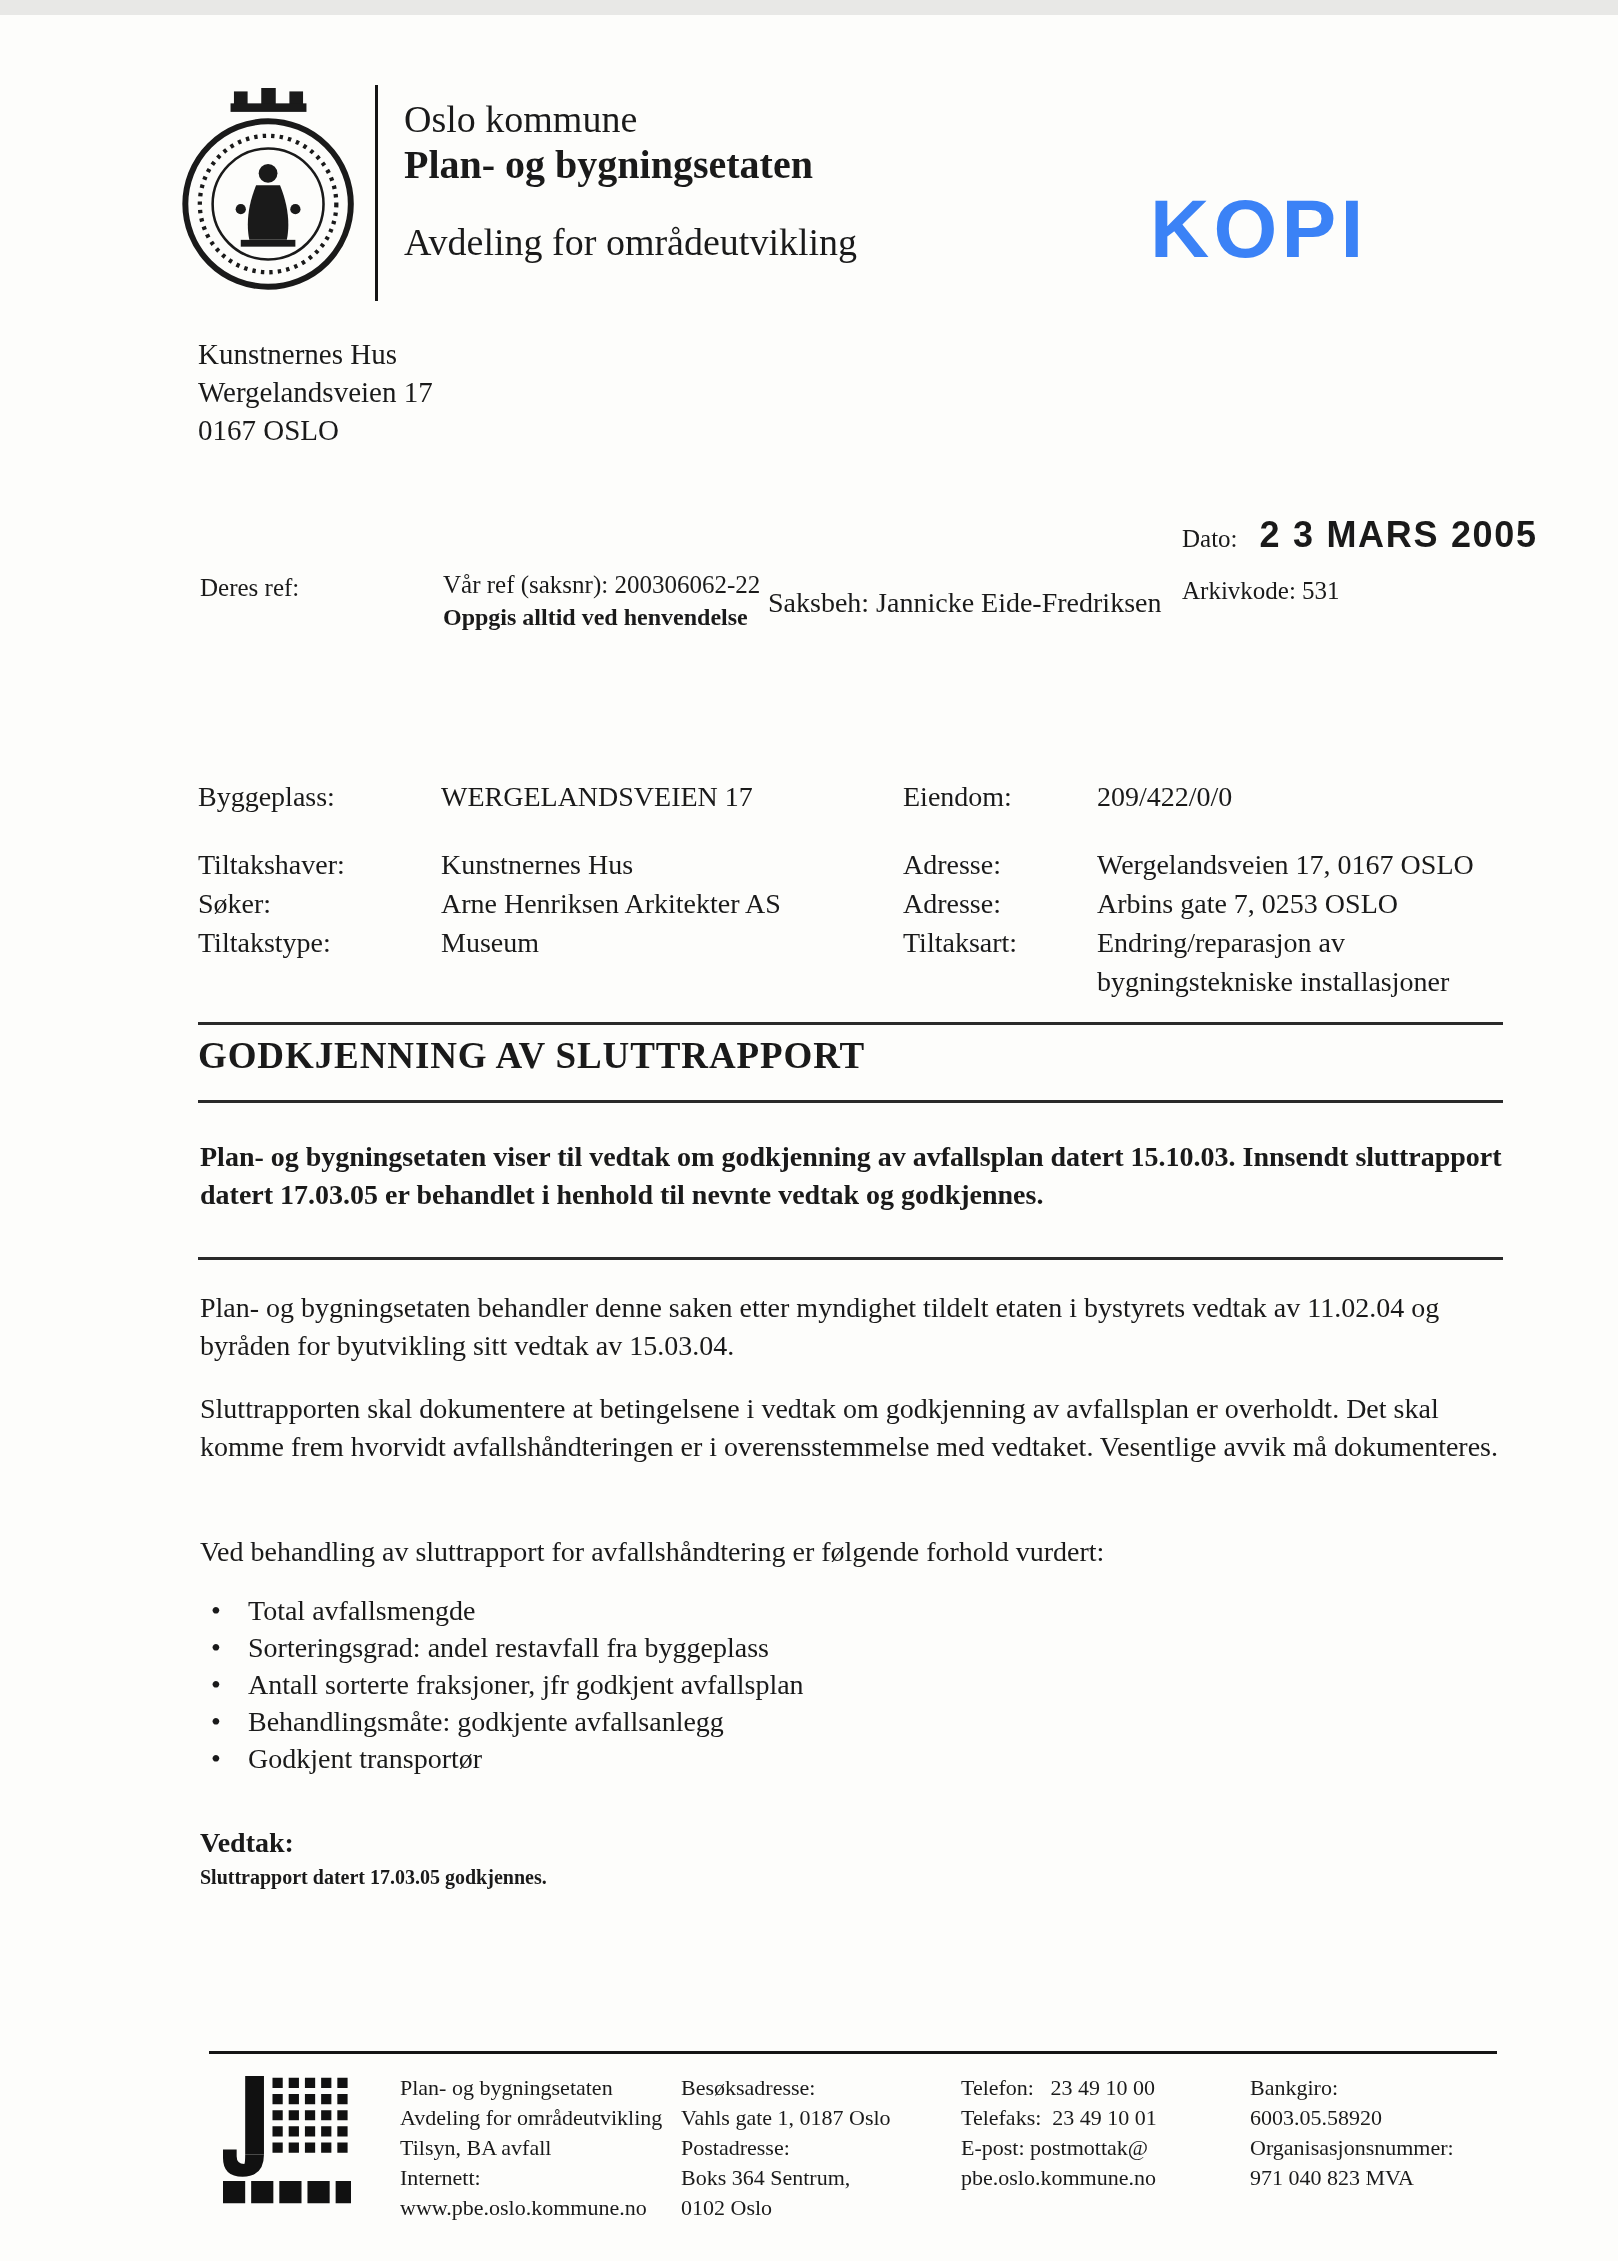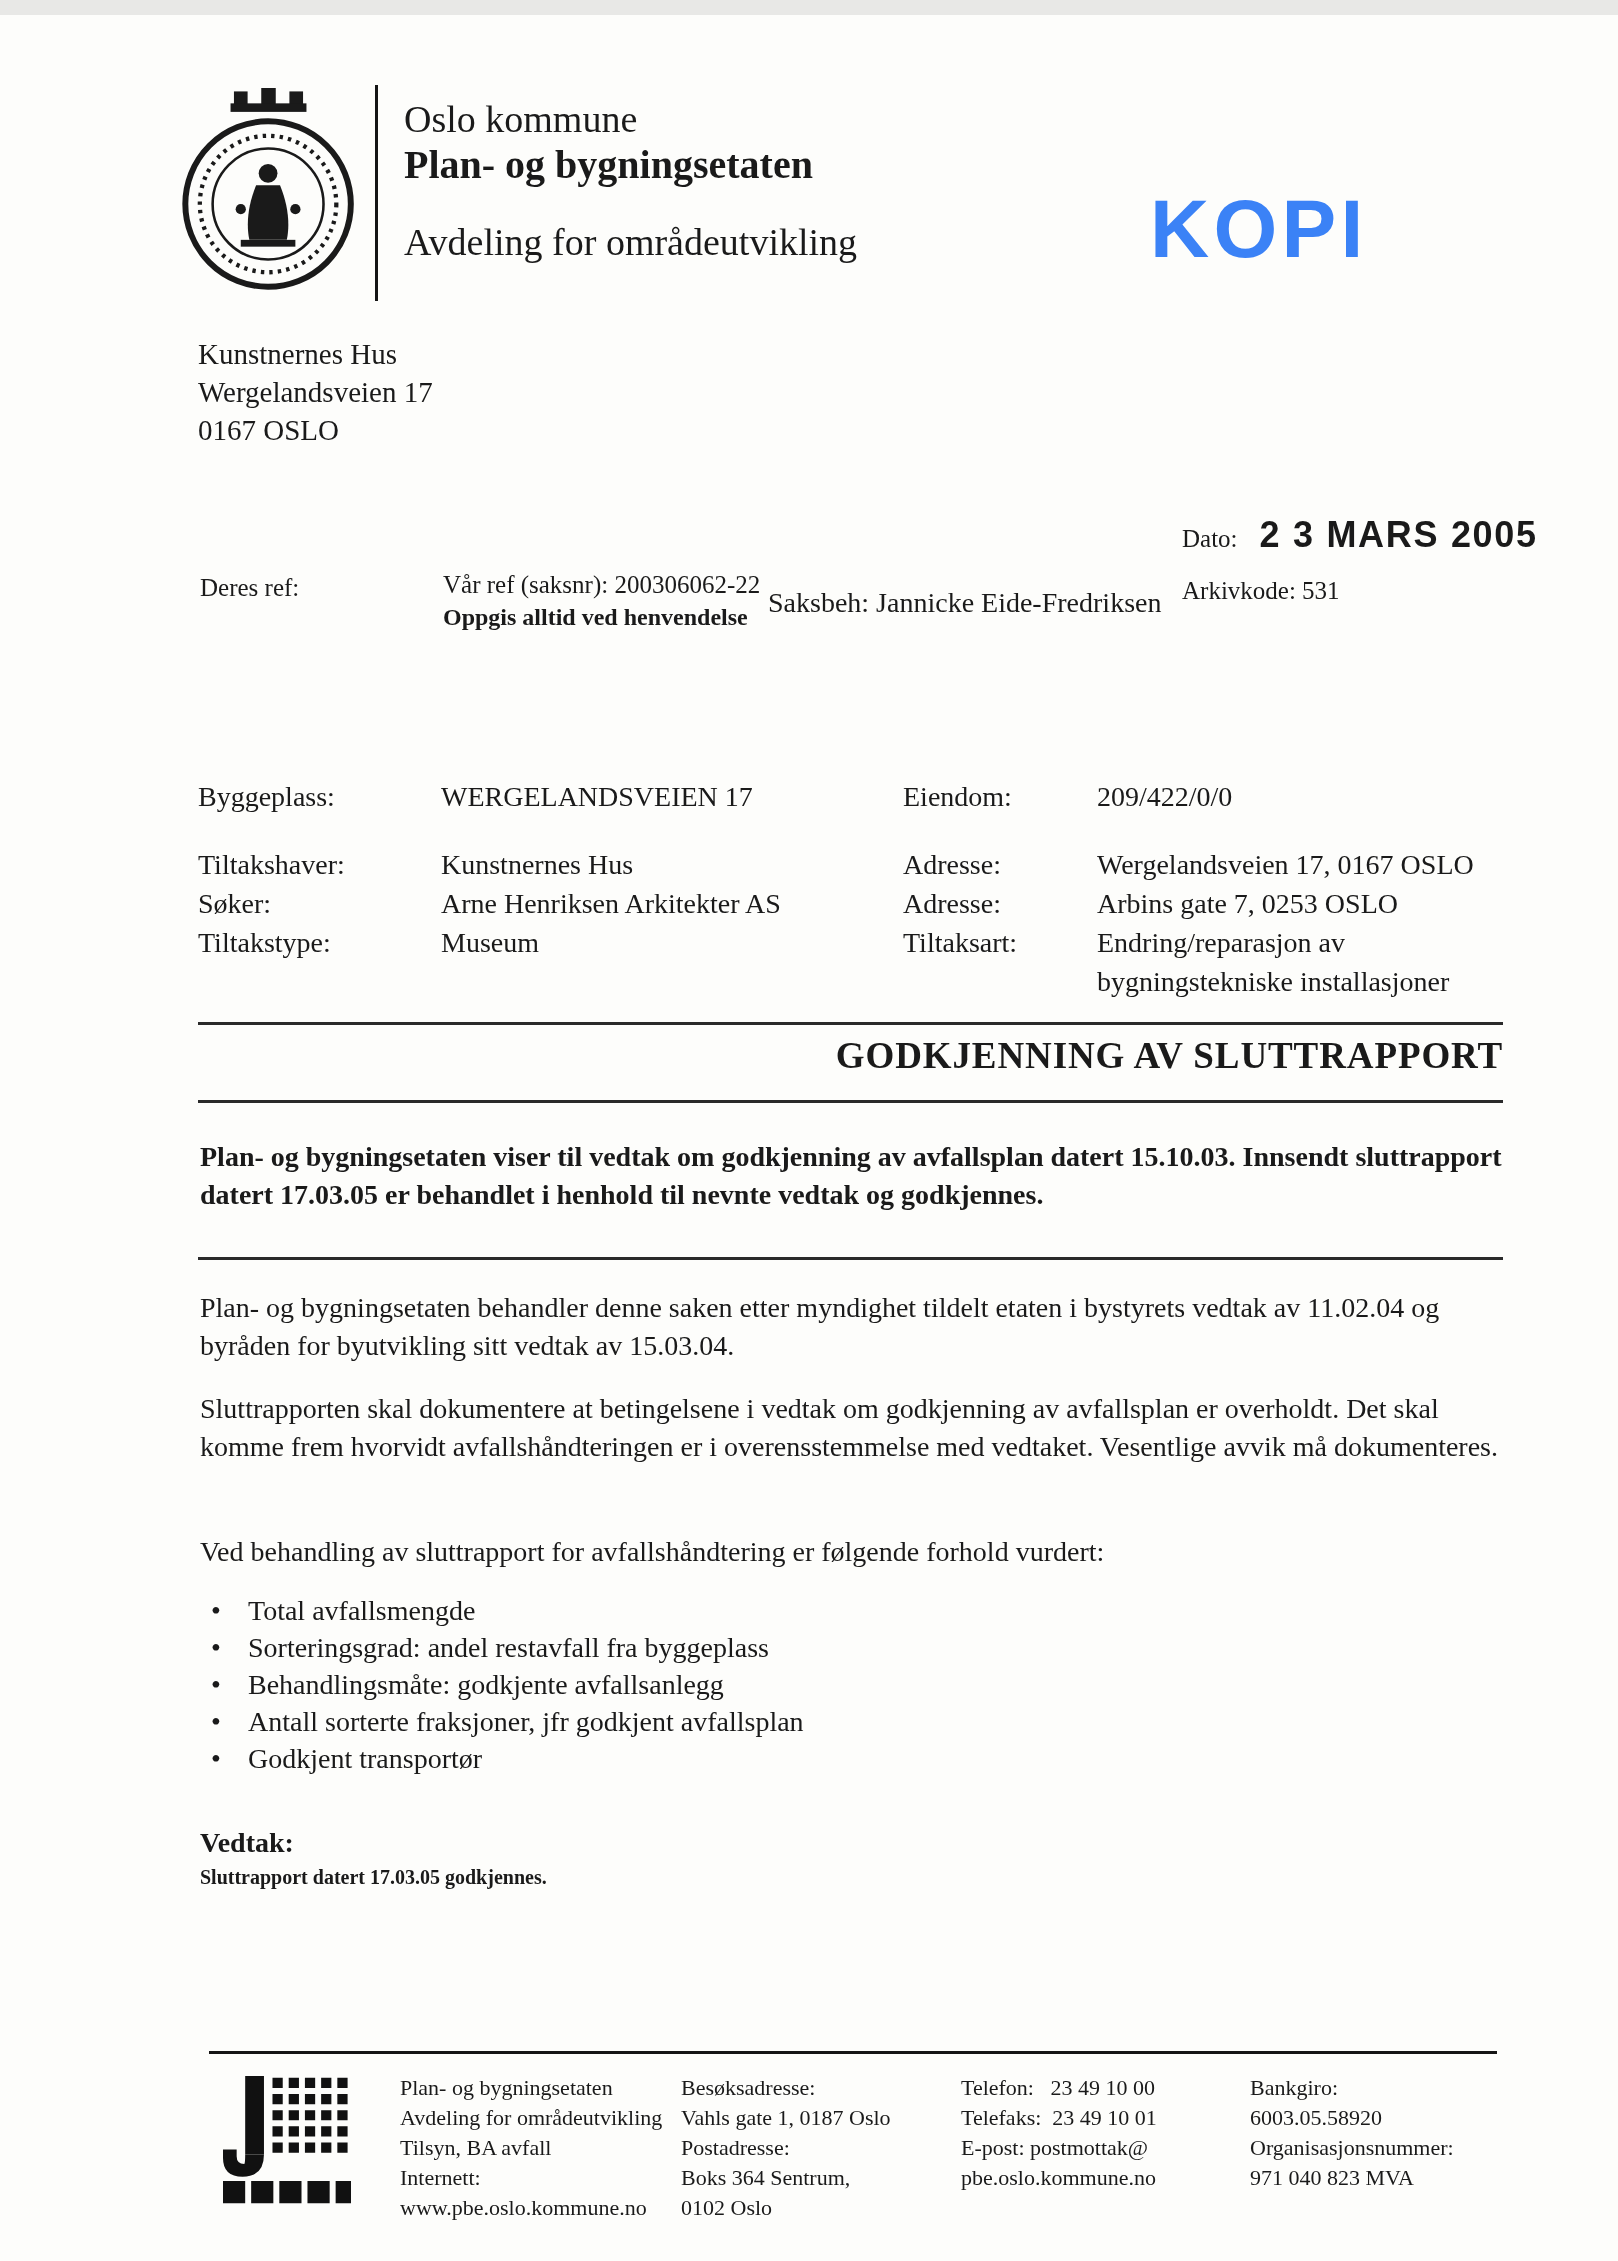--- a/index.html
+++ b/index.html
@@ -51,21 +51,21 @@
   .c3 { width:158px; }
   .c4 { width:426px; }
 
   
   .rule { position:absolute; left:198px; width:1305px; height:2.6px; background:#2a2a2a; }
   .rule1 { top:1007px; }
   .rule2 { top:1085px; }
   .rule3 { top:1242px; }
   .doc-title {
     position:absolute; left:198px; top:1019px; width:1305px;
-    text-align:right; font-size:37px; font-weight:bold; letter-spacing:0.9px;
+    text-align:left; font-size:37px; font-weight:bold; letter-spacing:0.9px;
   }
 
   
   .summary { position:absolute; left:200px; top:1123px; width:1305px;
              font-weight:bold; font-size:28px; line-height:38px; }
   .para  { position:absolute; left:200px; width:1312px; font-size:28px; line-height:38px; }
   .para1 { top:1274px; }
   .para2 { top:1375px; }
   .para3 { top:1518px; }
 
@@ -174,22 +174,22 @@
   <div class="summary">Plan- og bygningsetaten viser til vedtak om godkjenning av avfallsplan datert 15.10.03. Innsendt sluttrapport datert 17.03.05 er behandlet i henhold til nevnte vedtak og godkjennes.</div>
   <div class="rule rule3"></div>
 
   <div class="para para1">Plan- og bygningsetaten behandler denne saken etter myndighet tildelt etaten i bystyrets vedtak av 11.02.04 og byråden for byutvikling sitt vedtak av 15.03.04.</div>
   <div class="para para2">Sluttrapporten skal dokumentere at betingelsene i vedtak om godkjenning av avfallsplan er overholdt. Det skal komme frem hvorvidt avfallshåndteringen er i overensstemmelse med vedtaket. Vesentlige avvik må dokumenteres.</div>
   <div class="para para3">Ved behandling av sluttrapport for avfallshåndtering er følgende forhold vurdert:</div>
 
   <ul class="bullets">
     <li>Total avfallsmengde</li>
     <li>Sorteringsgrad: andel restavfall fra byggeplass</li>
+    <li>Antall sorterte fraksjoner, jfr godkjent avfallsplan</li>
     <li>Behandlingsmåte: godkjente avfallsanlegg</li>
-    <li>Antall sorterte fraksjoner, jfr godkjent avfallsplan</li>
     <li>Godkjent transportør</li>
   </ul>
 
   <div class="vedtak-label">Vedtak:</div>
   <div class="vedtak-text">Sluttrapport datert 17.03.05 godkjennes.</div>
 
   <div class="footer-rule"></div>
 
   <svg class="flogo" width="128" height="128" viewBox="0 0 150 150">
     <g fill="#111">

